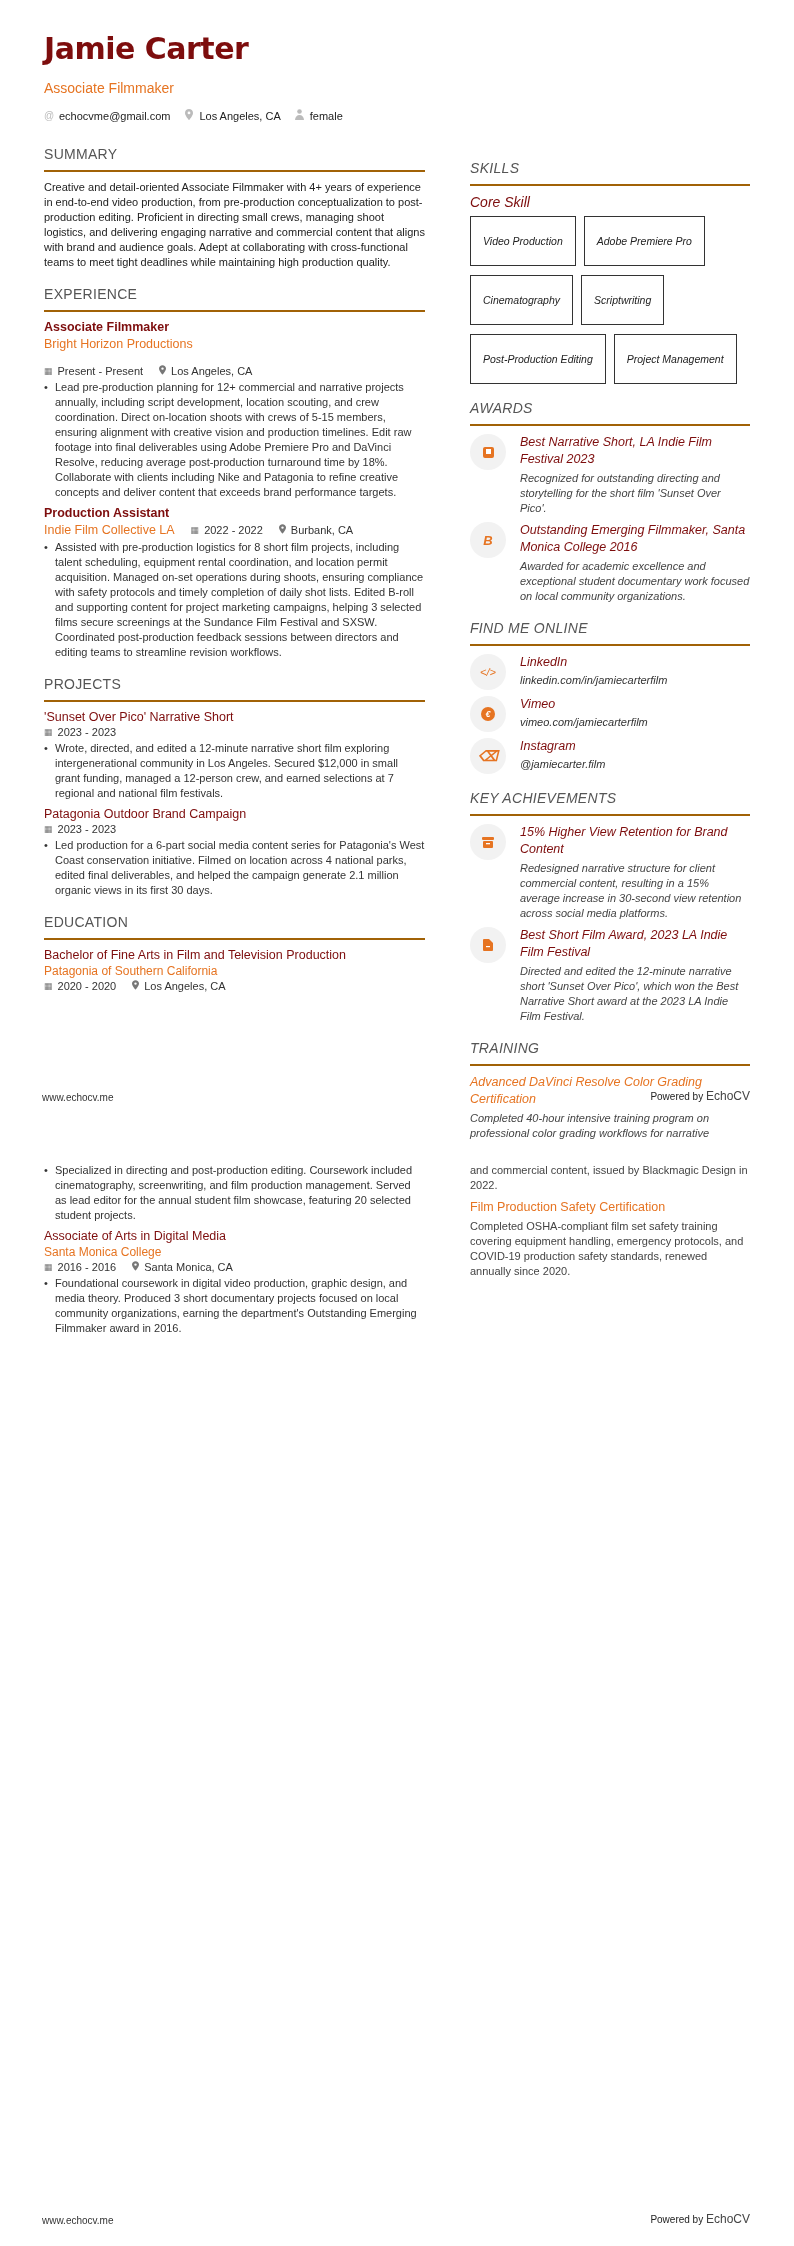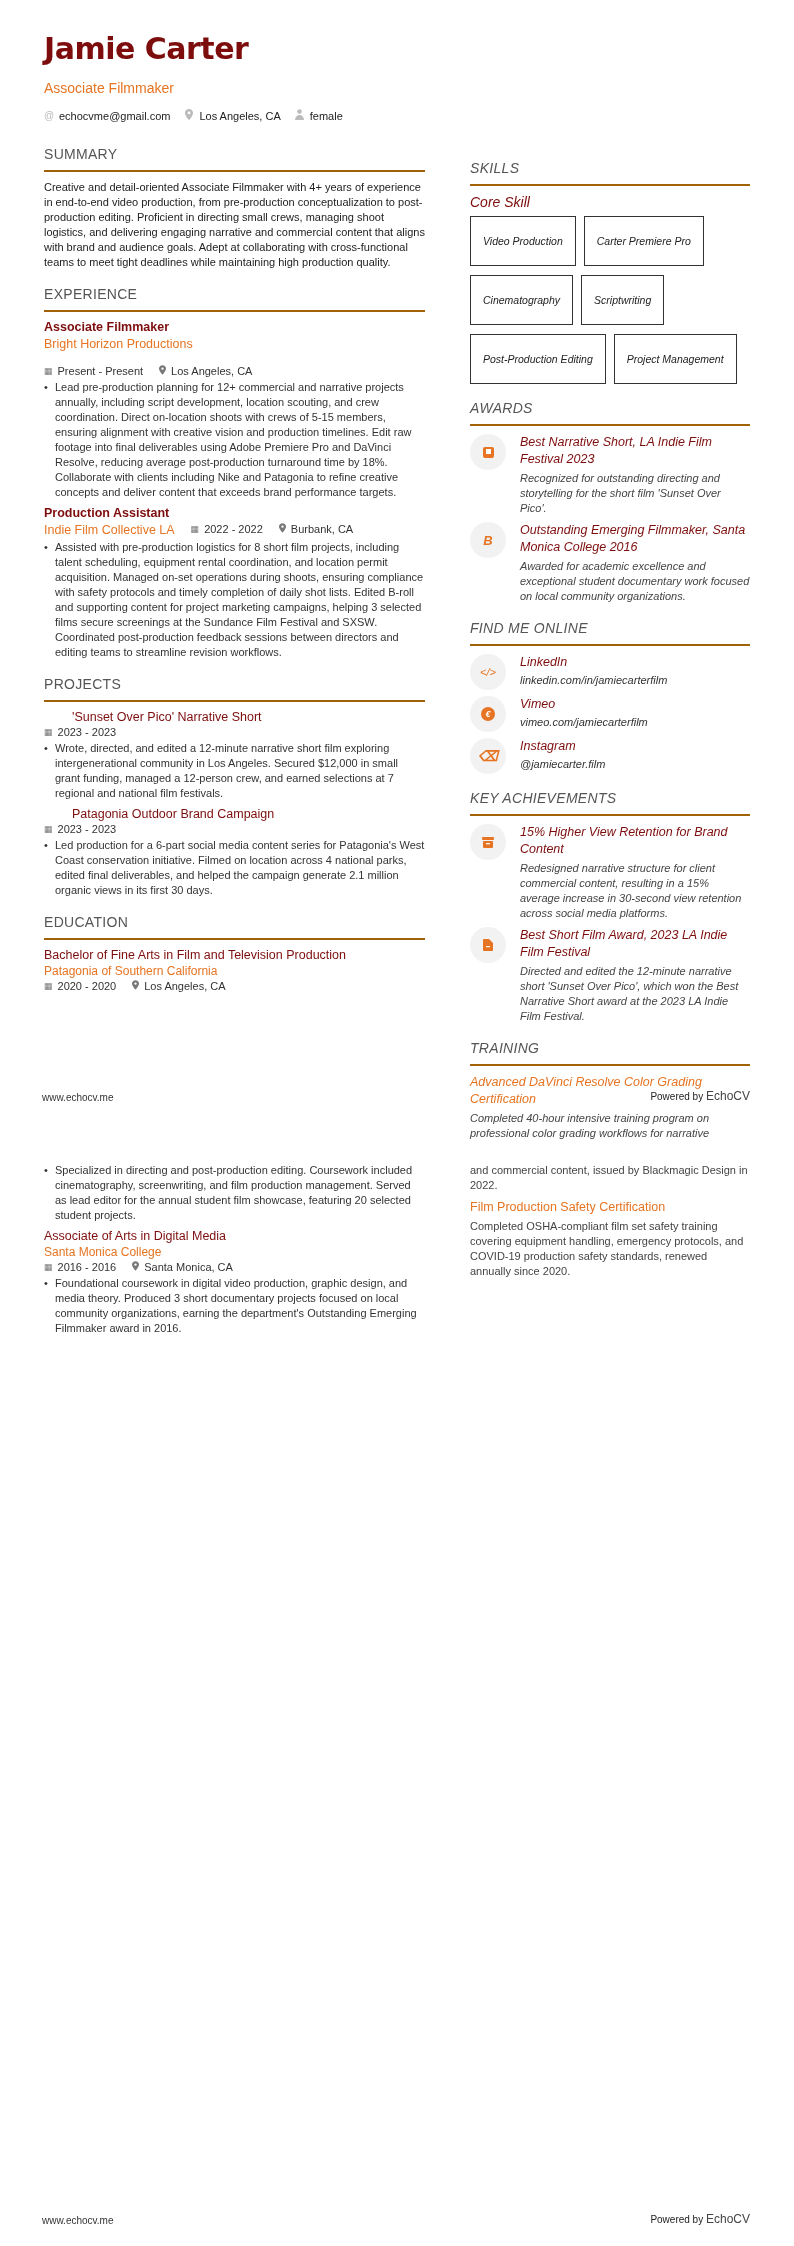--- a/index.html
+++ b/index.html
@@ -22,24 +22,24 @@
 
   .summary { font-size: 11px; line-height: 15px; color: #222; }
 
   .job-title { font-size: 12.5px; font-weight: bold; color: #7d0d0d; margin-bottom: 3px; }
   .company { font-size: 12.5px; color: #e67422; margin-bottom: 14px; }
   .meta { font-size: 11px; color: #333; display: flex; gap: 16px; align-items: center; margin-bottom: 3px; }
   .meta .m { display: flex; align-items: center; gap: 5px; }
   .mico { color: #777; font-size: 9px; }
   .bullet { font-size: 11px; line-height: 15px; color: #333; padding-left: 11px; position: relative; margin-bottom: 6px; }
   .bullet::before { content: "•"; position: absolute; left: 0; top: 0; }
-  .inline-meta { display: flex; align-items: flex-start; gap: 16px; margin-bottom: 3px; }
+  .inline-meta { display: flex; align-items: center; gap: 16px; margin-bottom: 3px; }
   .inline-meta .company { margin-bottom: 0; }
 
-  .proj-title { font-size: 12.5px; color: #7d0d0d; margin-bottom: 2px; margin-left: 28px; }
+  .proj-title { font-size: 12.5px; color: #7d0d0d; margin-bottom: 2px; }
   .edu-title { font-size: 12.5px; color: #7d0d0d; margin-bottom: 2px; }
   .edu-school { font-size: 12px; color: #e67422; margin-bottom: 2px; }
 
   .skill-group { font-size: 14px; color: #7d0d0d; margin-bottom: 6px; }
   .tags { display: flex; flex-wrap: wrap; gap: 9px 8px; width: 280px; }
   .tag { border: 1px solid #333; font-size: 10.5px; padding: 18px 12px; color: #222; }
 
   .iconrow { display: flex; gap: 14px; margin-bottom: 6px; }
   .circ { flex: 0 0 36px; width: 36px; height: 36px; border-radius: 50%; background: #f2f2f2; display: flex; align-items: center; justify-content: center; color: #e67422; font-size: 13px; font-weight: bold; }
   .iconrow .body { flex: 1; }
@@ -180,21 +180,21 @@
       </div>
     </div>
   </div>
 
   <div class="col-right" style="top:160px;font-style:italic;">
     <div class="sec">
       <div class="sec-title">SKILLS</div>
       <div class="skill-group">Core Skill</div>
       <div class="tags">
         <span class="tag">Video Production</span>
-        <span class="tag">Carter Premiere Pro</span>
+        <span class="tag">Adobe Premiere Pro</span>
         <span class="tag">Cinematography</span>
         <span class="tag">Scriptwriting</span>
         <span class="tag">Post-Production Editing</span>
         <span class="tag">Project Management</span>
       </div>
     </div>
 
     <div class="sec">
       <div class="sec-title">AWARDS</div>
       <div class="iconrow">

